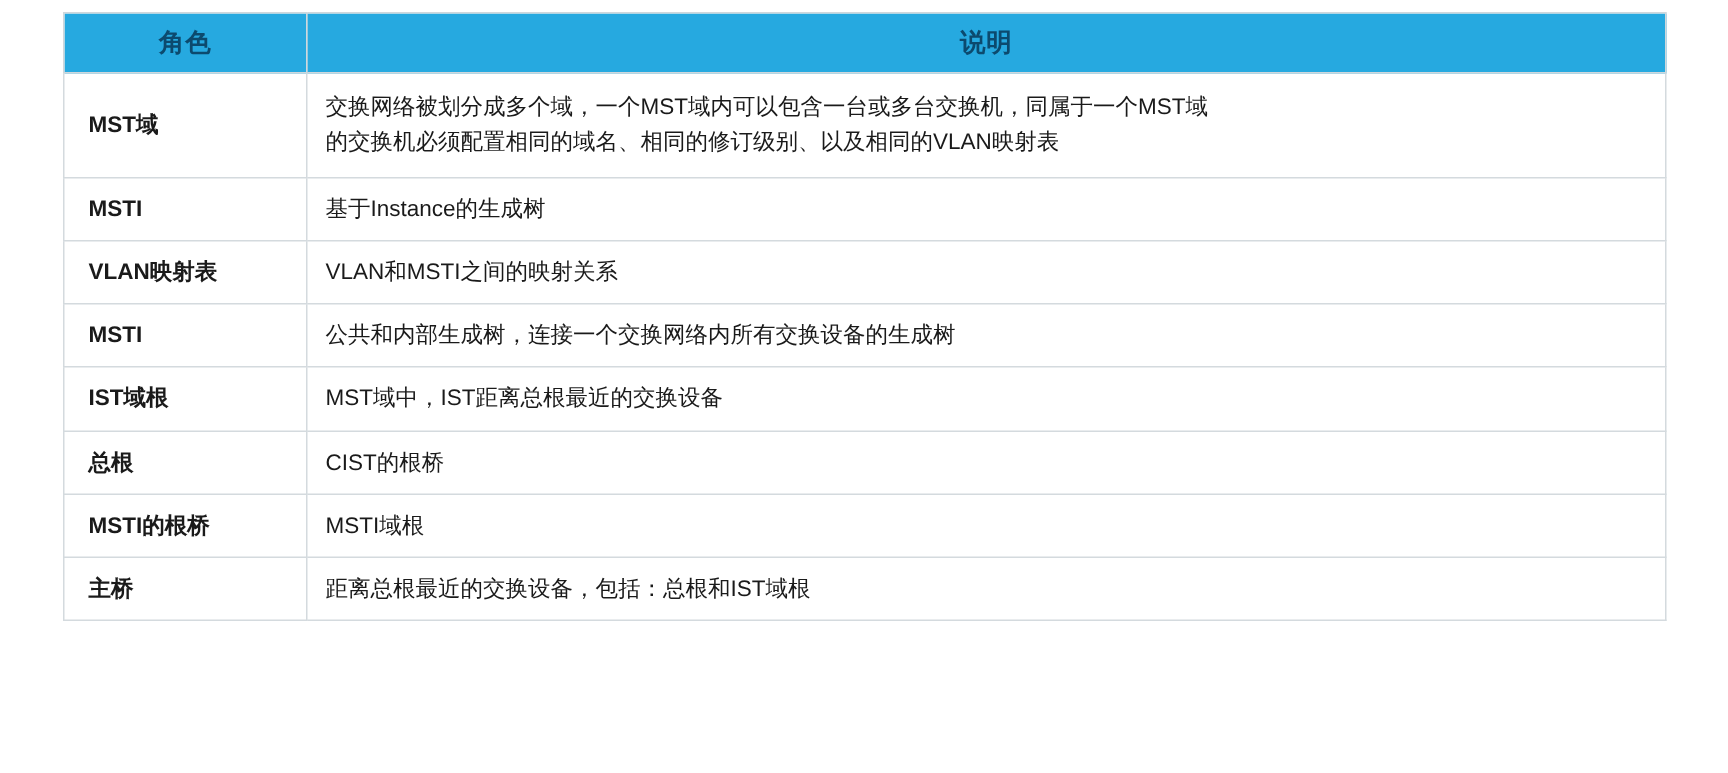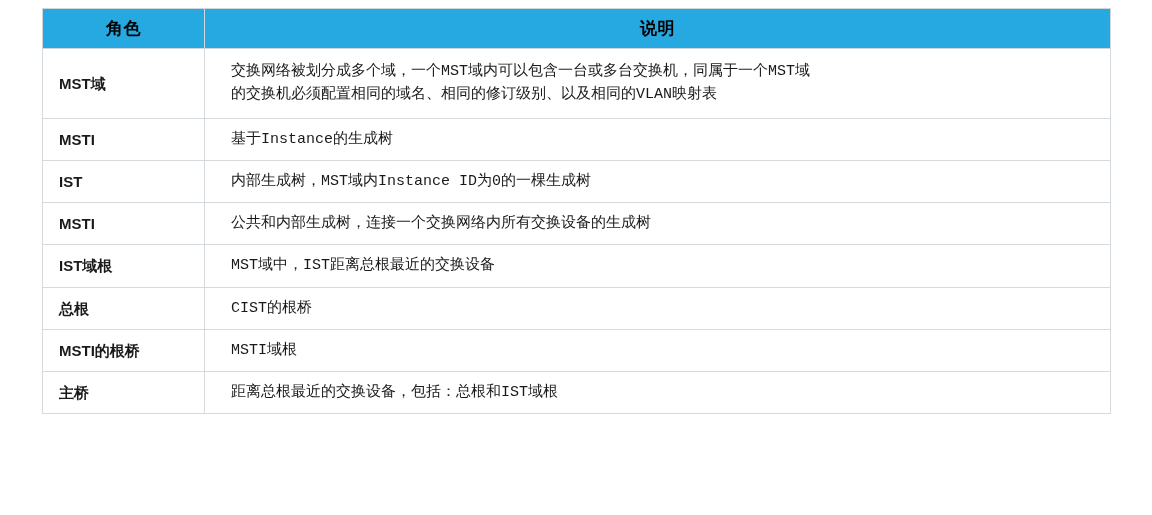--- a/index.html
+++ b/index.html
@@ -29,21 +29,21 @@
   table.spec-table {
     border-collapse: collapse;
     width: 1068px;
     table-layout: fixed;
   }
   table.spec-table col.col-role { width: 162px; }
   table.spec-table col.col-desc { width: 906px; }
 
   table.spec-table thead th {
     background: #26A9E0;
-    color: #000000;
+    color: #0c4a6e;
     font-size: 17px;
     font-weight: bold;
     text-align: center;
     padding: 8px 6px;
     border: 1px solid #cfd7dc;
     letter-spacing: 0.5px;
   }
   table.spec-table tbody td {
     border: 1px solid #d4dade;
     font-size: 15px;
@@ -51,22 +51,21 @@
     vertical-align: middle;
     padding: 9px 12px;
     color: #1a1a1a;
   }
   table.spec-table tbody td.role-cell {
     padding-left: 16px;
     white-space: nowrap;
     font-weight: bold;
   }
   table.spec-table tbody td.desc-cell {
-    padding-left: 26px;
-    font-family: Liberation Mono, monospace;
+    padding-left: 12px;
   }
   table.spec-table tbody tr.tall td {
     padding-top: 11px;
     padding-bottom: 11px;
   }
   .desc-line {
     display: block;
   }
 </style>
 </head>
@@ -93,23 +92,23 @@
               <span class="desc-line">的交换机必须配置相同的域名、相同的修订级别、以及相同的VLAN映射表</span>
             </td>
           </tr>
           <tr>
             <td class="role-cell">MSTI</td>
             <td class="desc-cell">
               <span class="desc-line">基于Instance的生成树</span>
             </td>
           </tr>
           <tr>
-            <td class="role-cell">IST</td>
+            <td class="role-cell">VLAN映射表</td>
             <td class="desc-cell">
-              <span class="desc-line">内部生成树，MST域内Instance  ID为0的一棵生成树</span>
+              <span class="desc-line">VLAN和MSTI之间的映射关系</span>
             </td>
           </tr>
           <tr>
             <td class="role-cell">MSTI</td>
             <td class="desc-cell">
               <span class="desc-line">公共和内部生成树，连接一个交换网络内所有交换设备的生成树</span>
             </td>
           </tr>
           <tr>
             <td class="role-cell">IST域根</td>

